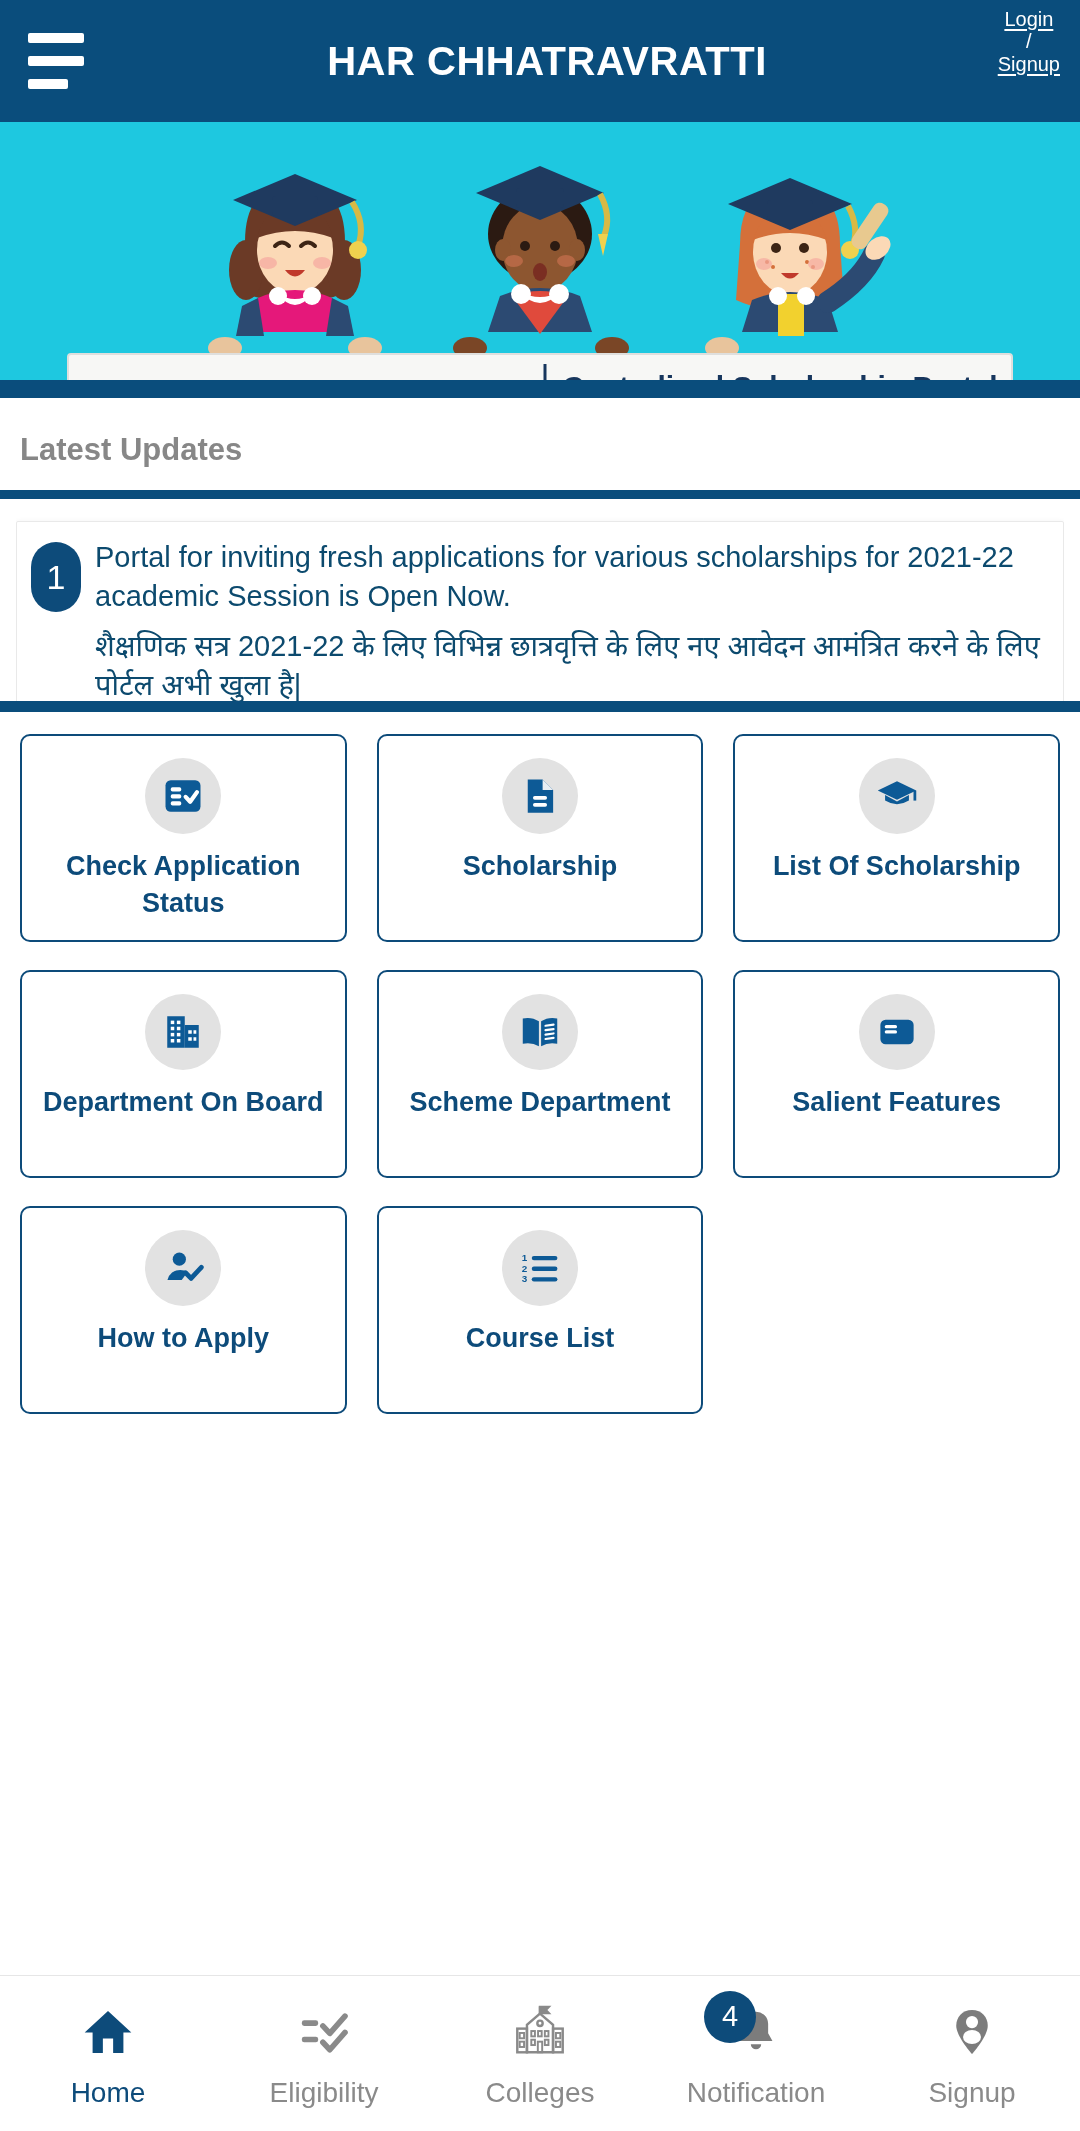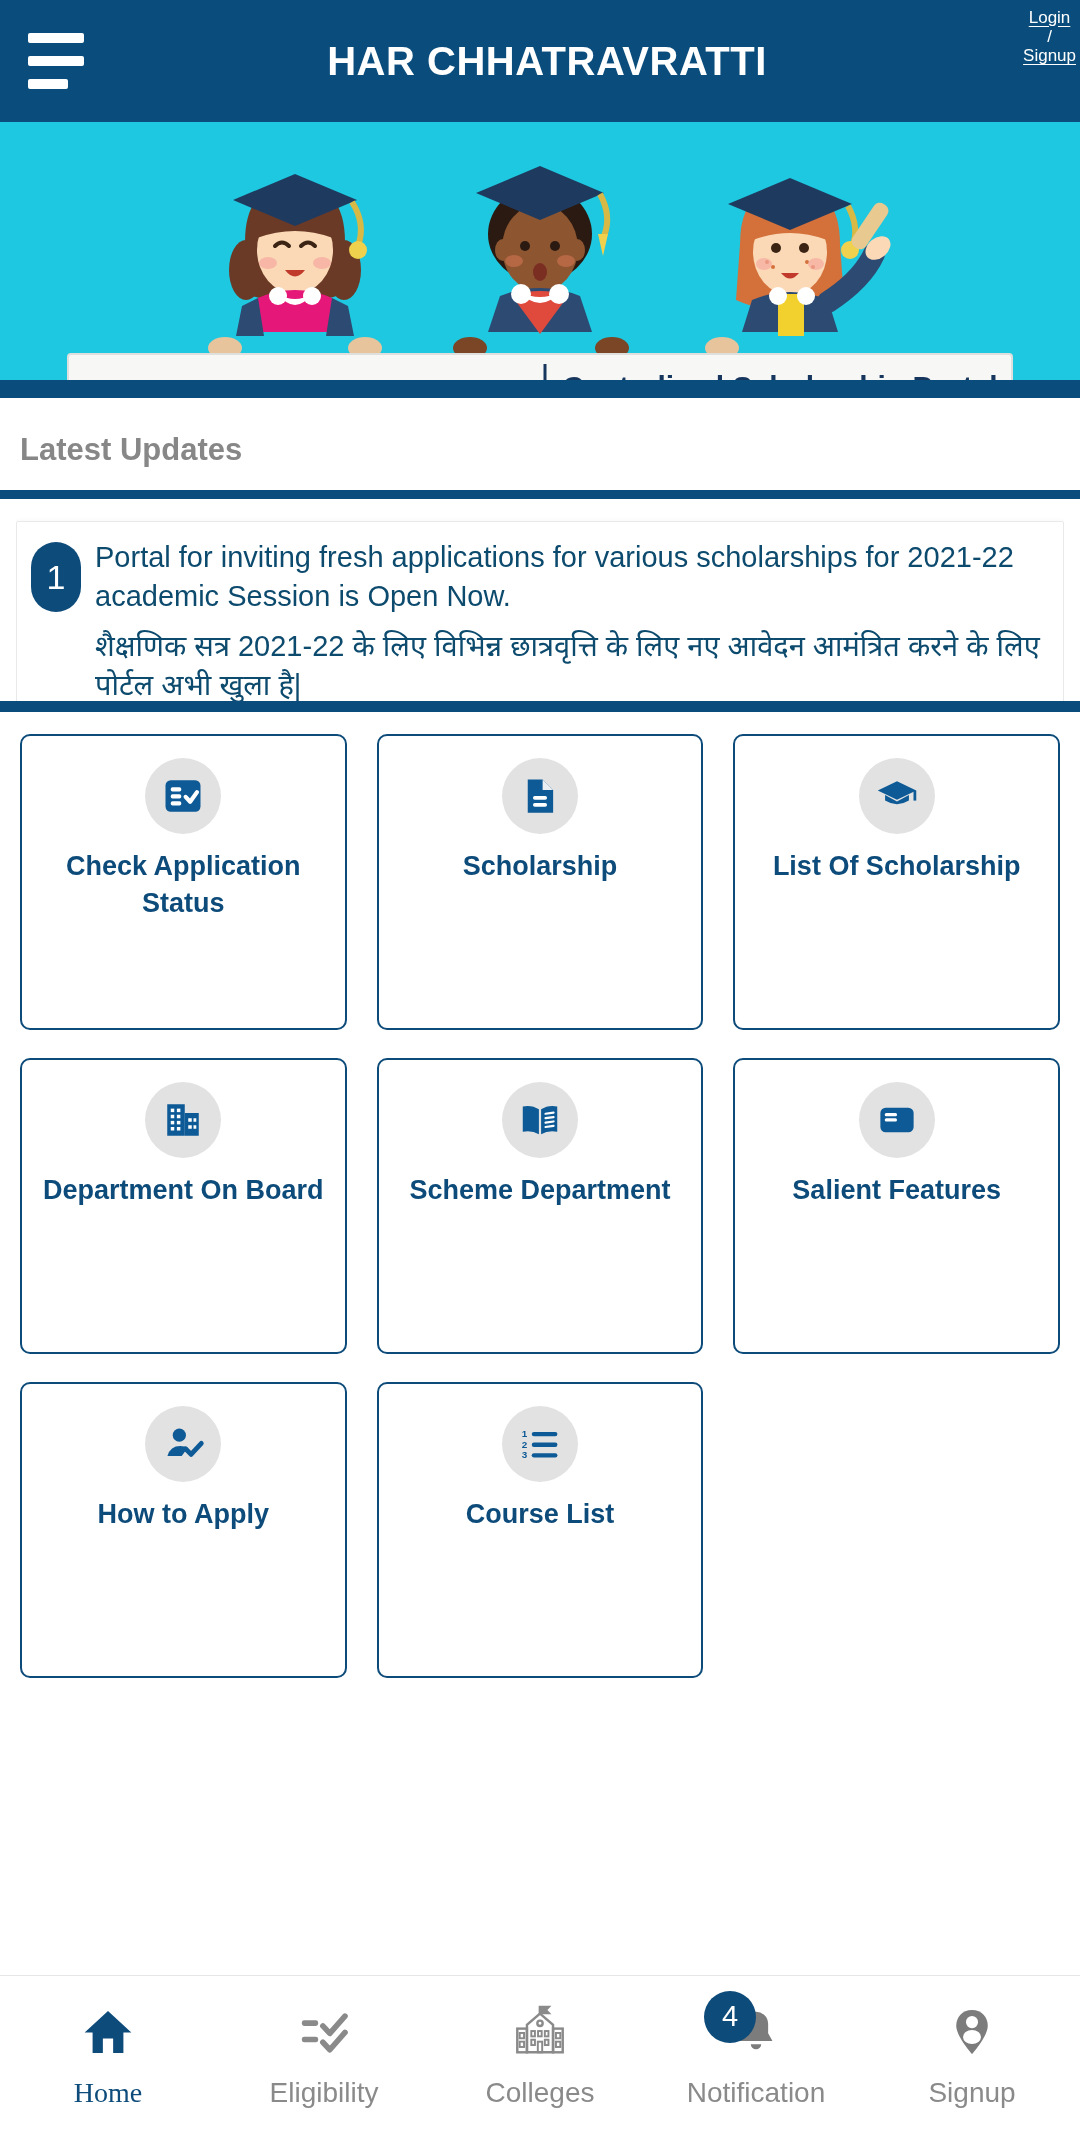--- a/index.html
+++ b/index.html
@@ -35,24 +35,24 @@
     position:absolute; left:14px; right:0;
     text-align:center;
     color:#ffffff;
     font-size:40px;
     font-weight:bold;
     letter-spacing:0.5px;
     pointer-events:none;
   }
   .login-block {
     position:absolute;
-    right:4px; top:8px;
+    right:20px; top:8px;
     text-align:center;
     color:#ffffff;
-    font-size:17px;
+    font-size:20px;
     line-height:1.12;
     z-index:3;
     cursor:pointer;
   }
   .login-block span { display:block; }
   .login-block .u { text-decoration:underline; text-underline-offset:3px; }
 
   
   .banner {
     height:258px;
@@ -117,21 +117,21 @@
     padding:22px 20px 0 20px;
     display:grid;
     grid-template-columns:repeat(3, 1fr);
     column-gap:30px;
     row-gap:28px;
   }
   .tile {
     border:2px solid #0d4b7a;
     border-radius:10px;
     background:#fff;
-    height:296px;
+    height:208px;
     display:flex;
     flex-direction:column;
     align-items:center;
     padding-top:22px;
     cursor:pointer;
     overflow:hidden;
   }
   .tile-icon {
     width:76px; height:76px;
     border-radius:50%;
@@ -163,21 +163,21 @@
   .navitem {
     flex:1;
     display:flex; flex-direction:column;
     align-items:center; justify-content:center;
     gap:12px;
     cursor:pointer;
     position:relative;
   }
   .navicon { height:66px; display:flex; align-items:center; justify-content:center; position:relative; }
   .navlabel { font-size:28px; color:#8a8a8a; }
-  .navitem.active .navlabel { color:#0d4b7a;font-family:Liberation Serif, serif; }
+  .navitem.active .navlabel { color:#0d4b7a; }
   .nav-badge {
     position:absolute;
     left:-26px; top:-8px;
     width:52px; height:52px;
     border-radius:50%;
     background:#0d4b7a;
     color:#fff;
     font-size:29px;
     display:flex; align-items:center; justify-content:center;
   }

